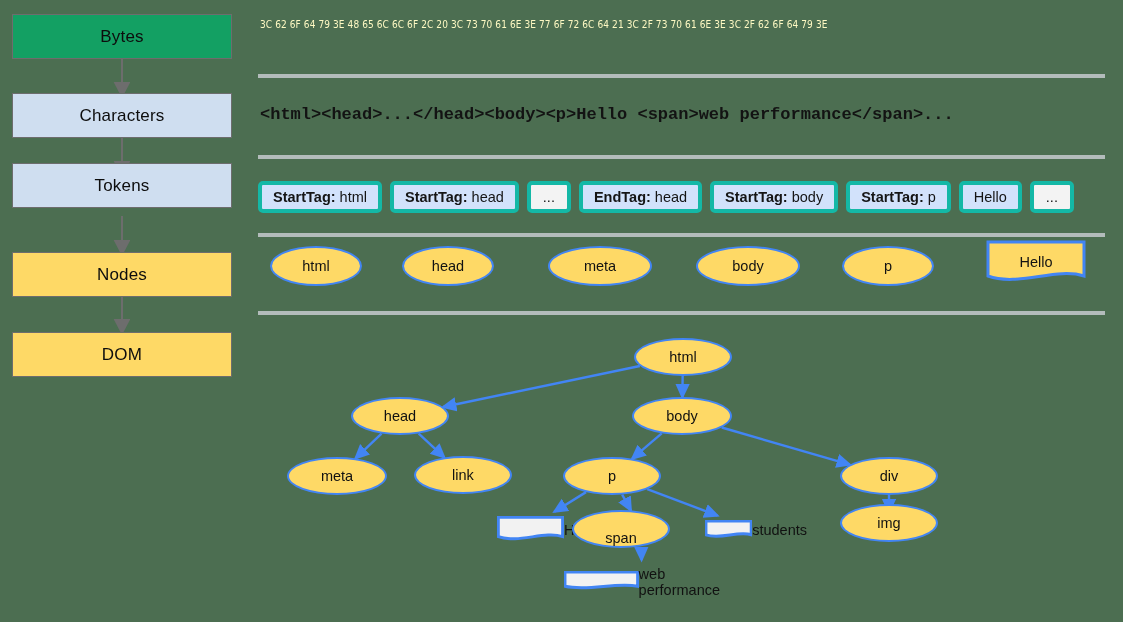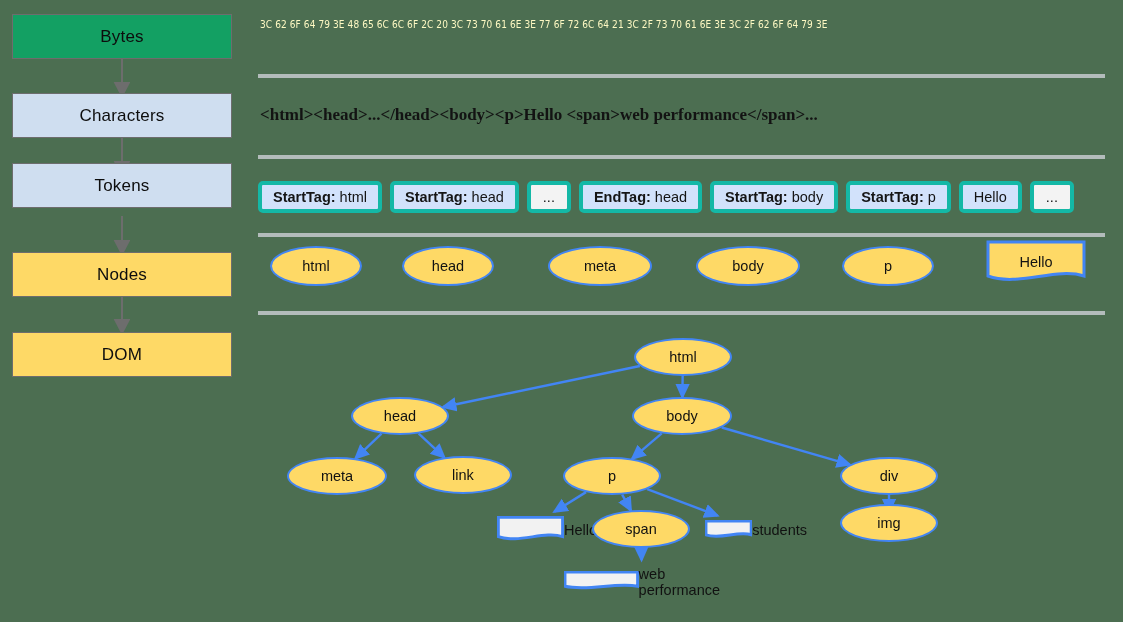--- a/index.html
+++ b/index.html
@@ -31,21 +31,21 @@
   
   .bytes-text{
     position:absolute;left:260px;top:12px;width:848px;
     font-size:10px;line-height:25px;color:#fef9c3;
     font-family:"DejaVu Sans Condensed","Liberation Sans", sans-serif;
     letter-spacing:.1px;
   }
   .chars-text{
     position:absolute;left:260px;top:105px;width:850px;
     font-size:17px;font-weight:bold;color:#131313;
-    font-family:Liberation Serif, serif;
+    font-family:Liberation Mono, monospace;
     white-space:nowrap;
   }
 
   
   .tokens{position:absolute;left:258px;top:181px;display:flex;gap:8px;align-items:stretch;}
   .chip{
     border:4px solid #14b8a6;border-radius:5px;
     background:#d2e2fb;
     height:32px;box-sizing:border-box;
     display:flex;align-items:center;justify-content:center;
@@ -230,21 +230,21 @@
         </div>
         <div class="tnode ellipse" style="left: 840px; top: 141px; width: 98px; height: 38px;">
           <span>div</span>
         </div>
         <div class="tnode" style="left: 497px; top: 192px; width: 104px; height: 44px;">
           <svg class="docbg" viewBox="0 0 104 44" preserveAspectRatio="none">
             <path d="M2,2 L102,2 L102,32 C72.8,23 33.28,43 2,32 Z" fill="#f2f2f2" stroke="#4285f4" stroke-width="3" vector-effect="non-scaling-stroke"></path>
           </svg>
           <span class="lbl">Hello,</span>
         </div>
-        <div class="tnode ellipse" style="left: 592px; top: 194px; width: 98px; height: 38px;">
+        <div class="tnode ellipse" style="left: 572px; top: 194px; width: 98px; height: 38px; align-items: flex-end;">
           <span>span</span>
         </div>
         <div class="tnode" style="left: 705px; top: 192px; width: 102px; height: 44px;">
           <svg class="docbg" viewBox="0 0 102 44" preserveAspectRatio="none">
             <path d="M2,2 L100,2 L100,32 C71.39999999999999,23 32.64,43 2,32 Z" fill="#f2f2f2" stroke="#4285f4" stroke-width="3" vector-effect="non-scaling-stroke"></path>
           </svg>
           <span class="lbl">students</span>
         </div>
         <div class="tnode ellipse" style="left: 840px; top: 188px; width: 98px; height: 38px;">
           <span>img</span>

